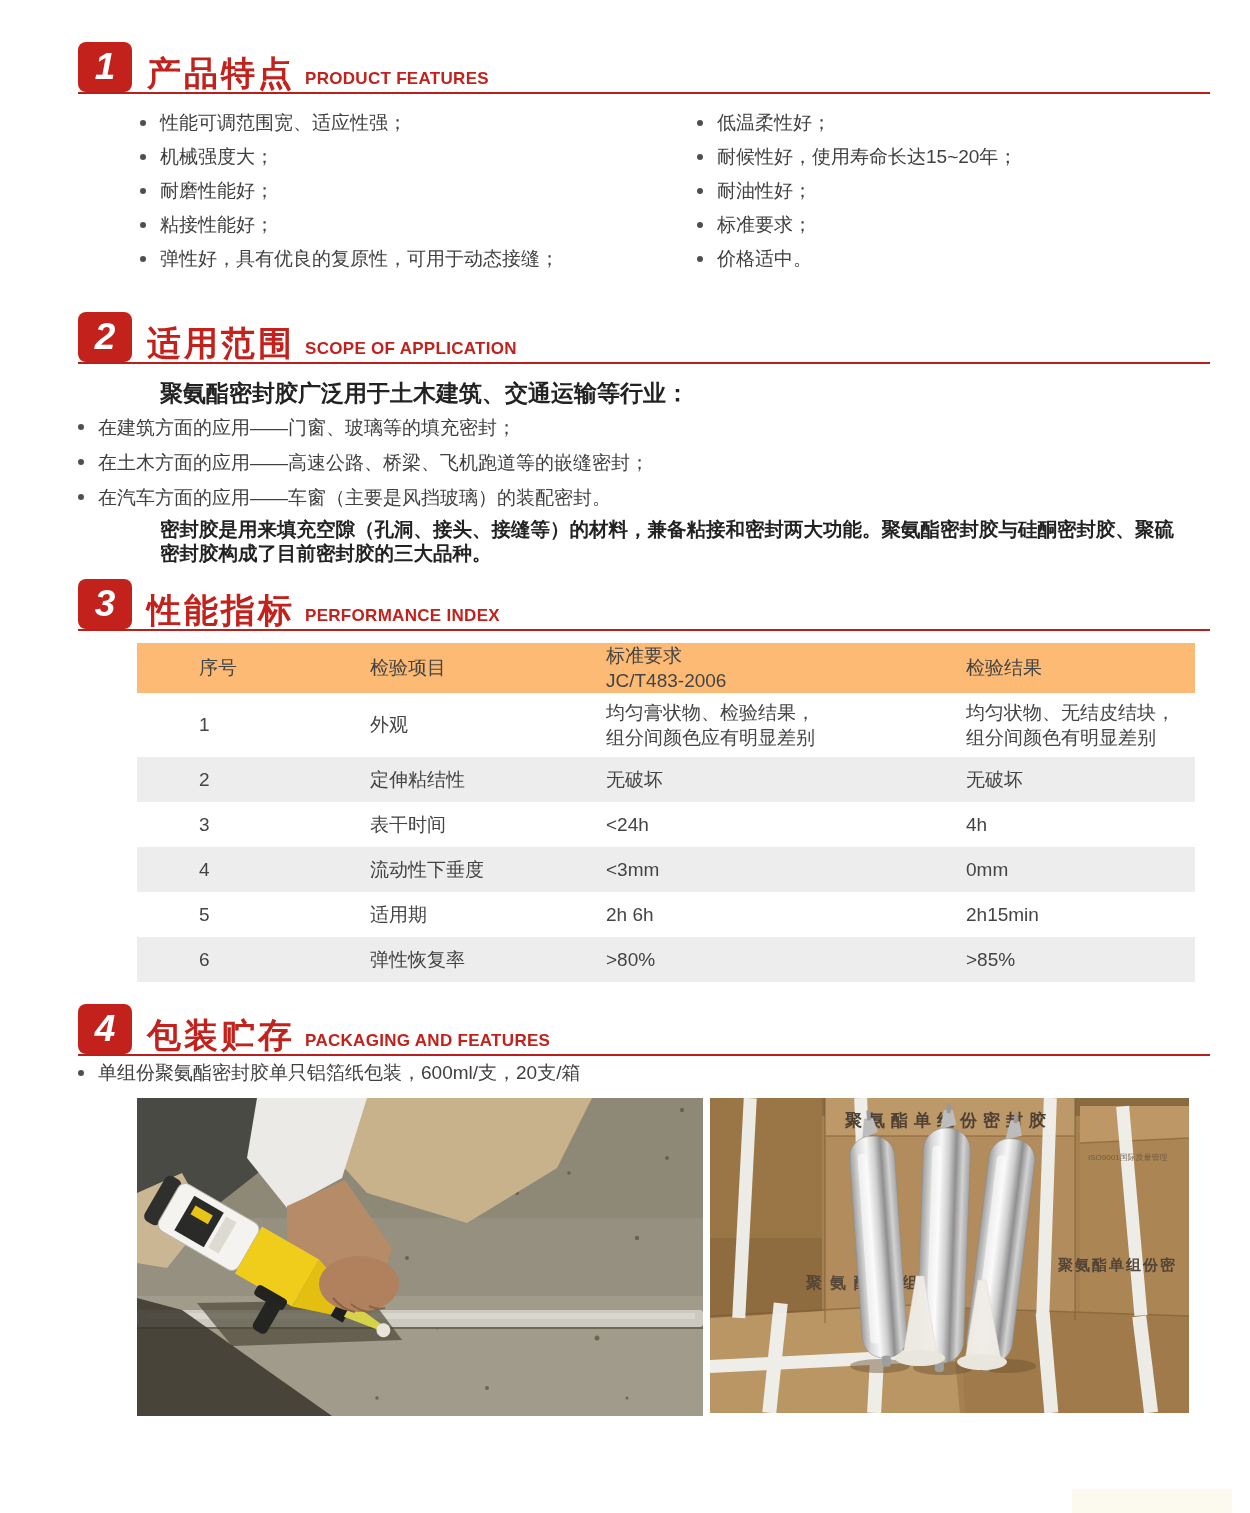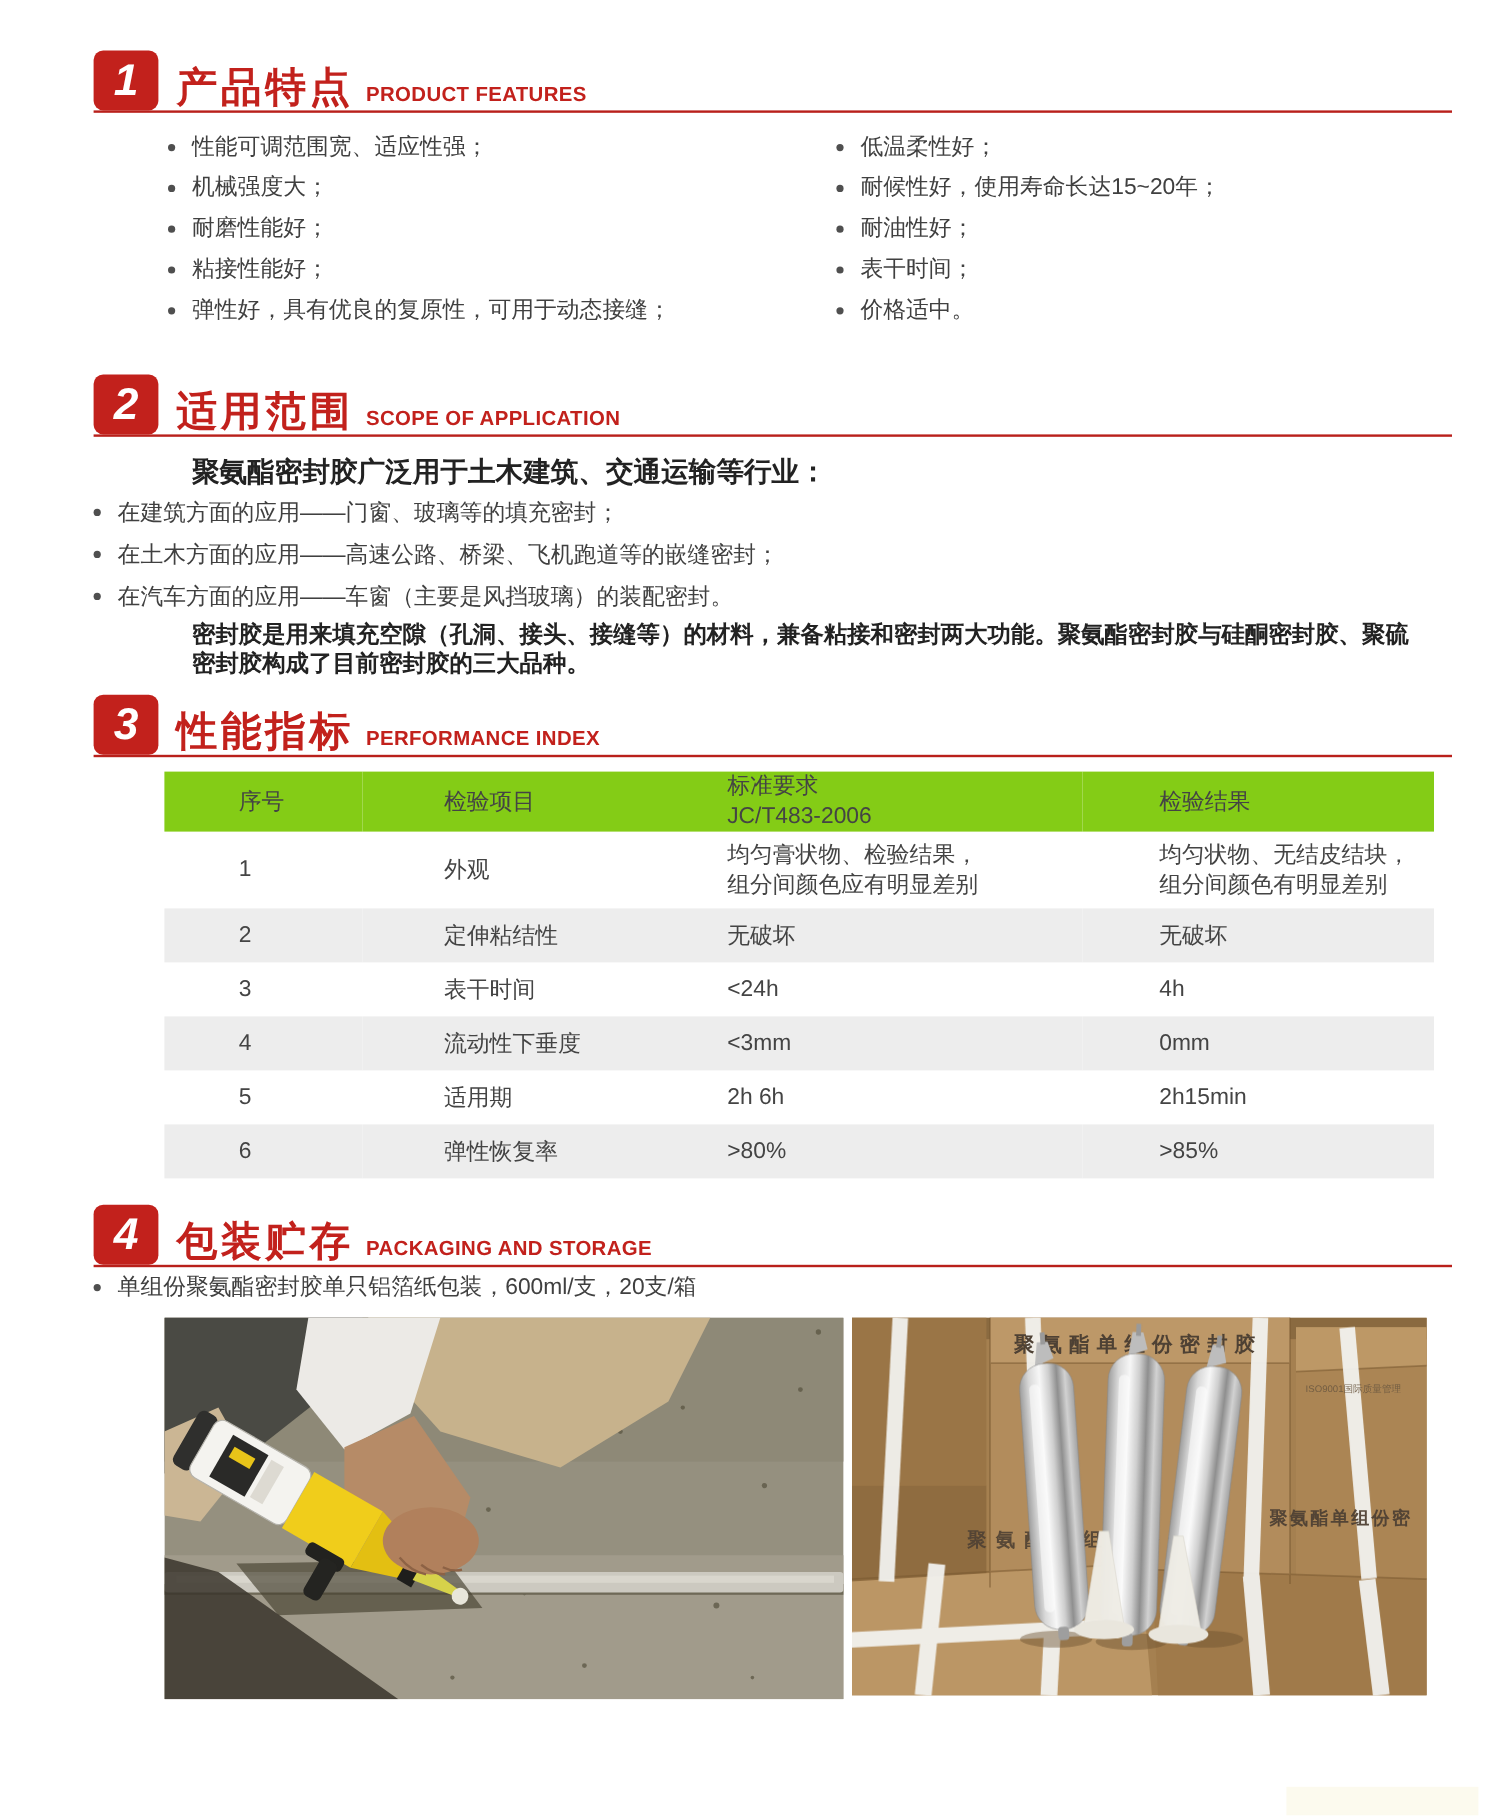--- a/index.html
+++ b/index.html
@@ -41,21 +41,21 @@
   table.perf{border-collapse:collapse;margin:12px 0 0 59px;width:1058px;table-layout:fixed;}
   table.perf col.c1{width:165px;} table.perf col.c2{width:238px;}
   table.perf col.c3{width:362px;} table.perf col.c4{width:293px;}
   table.perf th,table.perf td{
     font-weight:normal;text-align:left;font-size:19px;color:#444;vertical-align:middle;padding:0;
   }
   table.perf th:nth-child(1),table.perf td:nth-child(1){padding-left:62px;}
   table.perf th:nth-child(2),table.perf td:nth-child(2){padding-left:68px;}
   table.perf th:nth-child(3),table.perf td:nth-child(3){padding-left:66px;}
   table.perf th:nth-child(4),table.perf td:nth-child(4){padding-left:64px;}
-  table.perf thead tr{background:#84cc16;height:44px;}
+  table.perf thead tr{background:#fdba74;height:44px;}
   table.perf tbody tr{height:45px;}
   table.perf tbody tr.tall{height:64px;}
   table.perf tbody tr:nth-child(even){background:#ededed;}
   .pre{white-space:pre-line;line-height:25px;}
 
   .sec-pack{margin-top:20px;}
   .pack-bullet{margin:8px 0 0 62px;}
   .pack-bullet li{line-height:34px;}
 
   .photos{display:flex;margin:8px 0 0 59px;gap:7px;align-items:flex-start;}
@@ -108,21 +108,21 @@
         <li>
             <span class="dot"></span>
             <span>耐候性好，使用寿命长达15~20年；</span>
           </li>
         <li>
             <span class="dot"></span>
             <span>耐油性好；</span>
           </li>
         <li>
             <span class="dot"></span>
-            <span>表干时间；</span>
+            <span>标准要求；</span>
           </li>
         <li>
             <span class="dot"></span>
             <span>价格适中。</span>
           </li>
       </ul>
     </div>
   </section>
 
   <section class="sec-scope">
@@ -219,21 +219,21 @@
       </tbody>
     </table>
   </section>
 
   <section class="sec-pack">
     <div class="sec-head">
       <div class="sec-num">
         <span>4</span>
       </div>
       <h2 class="sec-title">包装贮存</h2>
-      <span class="sec-sub">PACKAGING AND STORAGE</span>
+      <span class="sec-sub">PACKAGING AND FEATURES</span>
     </div>
     <ul class="blist pack-bullet">
       <li>
           <span class="dot"></span>
           <span>单组份聚氨酯密封胶单只铝箔纸包装，600ml/支，20支/箱</span>
         </li>
     </ul>
 
     <div class="photos">
 

